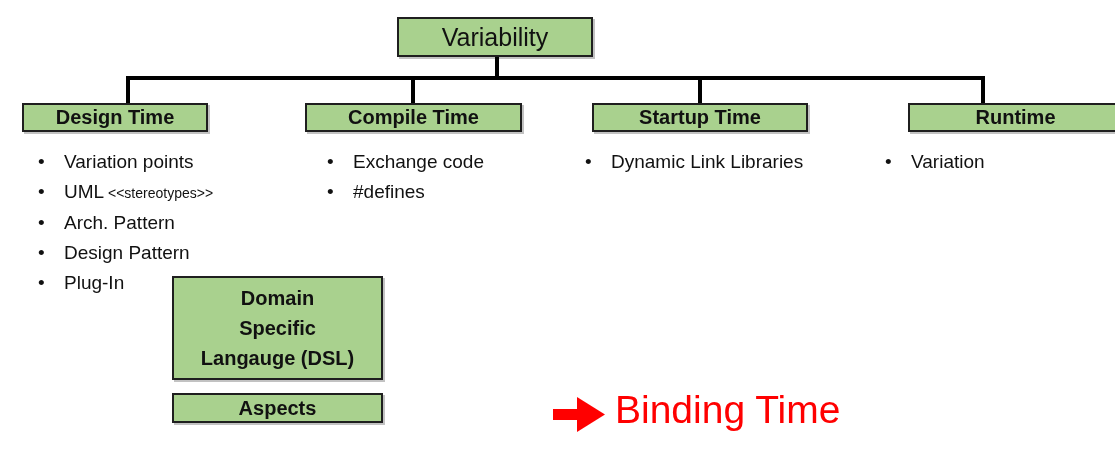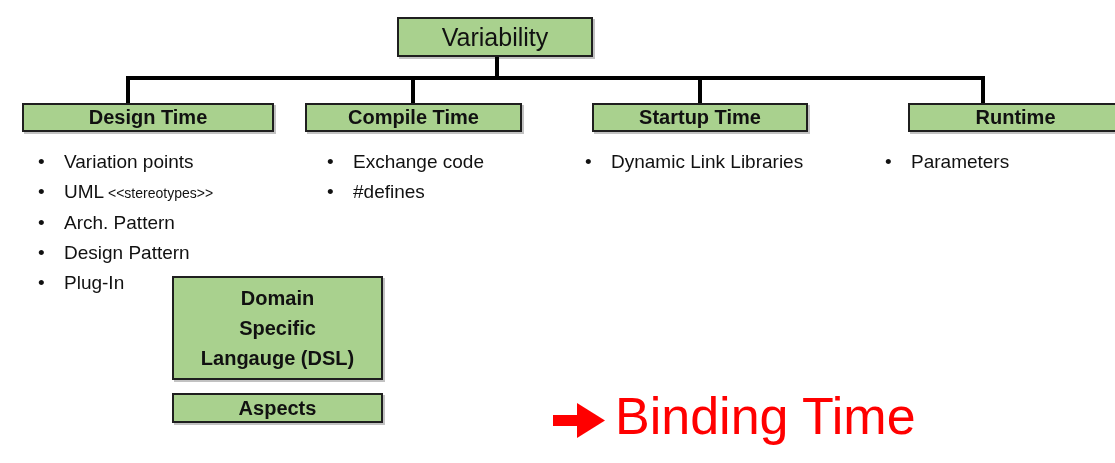--- a/index.html
+++ b/index.html
@@ -7,40 +7,40 @@
     width:1115px;height:463px;position:relative;background:#ffffff;
     font-family:"Liberation Sans",sans-serif;color:#111;overflow:hidden;
   }
   .gbox{
     position:absolute;background:#a9d18e;border:2px solid #1f1f1f;
     box-sizing:border-box;display:flex;align-items:center;justify-content:center;
     box-shadow:2px 2px 0 rgba(120,120,120,.45);
   }
   .title-box{left:397px;top:17px;width:196px;height:40px;font-size:25px;}
   .hbox{font-weight:bold;font-size:20px;height:29px;top:103px;}
-  .hbox0{left:22px;width:252px;}
+  .hbox0{left:22px;width:186px;}
   .hbox1{left:305px;width:217px;}
   .hbox2{left:592px;width:216px;}
   .hbox3{left:877px;width:215px;margin-left:31px;}
   .line{position:absolute;background:#000;}
   .list{position:absolute;list-style:none;margin:0;padding:0;font-size:19px;line-height:30px;}
   .list li{position:relative;padding-left:28px;}
   .list li::before{content:"\2022";position:absolute;left:2px;font-size:19px;}
   .list .small{font-size:14px;}
   .list0{left:36px;top:147px;width:260px;}
   .list1{left:325px;top:147px;width:230px;}
   .list2{left:583px;top:147px;width:230px;}
   .list2 li{max-width:200px;}
   .list3{left:883px;top:147px;width:220px;}
   .dsl-box{left:172px;top:276px;width:211px;height:104px;font-weight:bold;font-size:20px;
     line-height:30px;text-align:center;white-space:pre-line;}
   .aspects-box{left:172px;top:393px;width:211px;height:30px;font-weight:bold;font-size:20px;}
   .binding{position:absolute;left:553px;top:386px;display:flex;align-items:center;}
   .binding-arrow{width:52px;height:40px;margin-top:8px;}
-  .binding-label{color:#ff0000;font-size:52px;margin-left:10px;white-space:nowrap;}
+  .binding-label{color:#ff0000;font-size:39px;margin-left:10px;white-space:nowrap;}
 </style>
 </head>
 <body>
 
 <div class="gbox title-box">
   <span>Variability</span>
 </div>
 
 <div class="line" style="left:495px;top:57px;width:4px;height:21px;"></div>
 <div class="line" style="left:126px;top:76px;width:859px;height:4px;"></div>
@@ -70,21 +70,21 @@
     <li>Plug-In</li>
   </ul>
 <ul class="list list1">
     <li>Exchange code</li>
     <li>#defines</li>
   </ul>
 <ul class="list list2">
     <li>Dynamic Link Libraries</li>
   </ul>
 <ul class="list list3">
-    <li>Parameters</li>
+    <li>Variation</li>
   </ul>
 
 <div class="gbox dsl-box">
   <span>Domain
 Specific
 Langauge (DSL)</span>
 </div>
 <div class="gbox aspects-box">
   <span>Aspects</span>
 </div>

